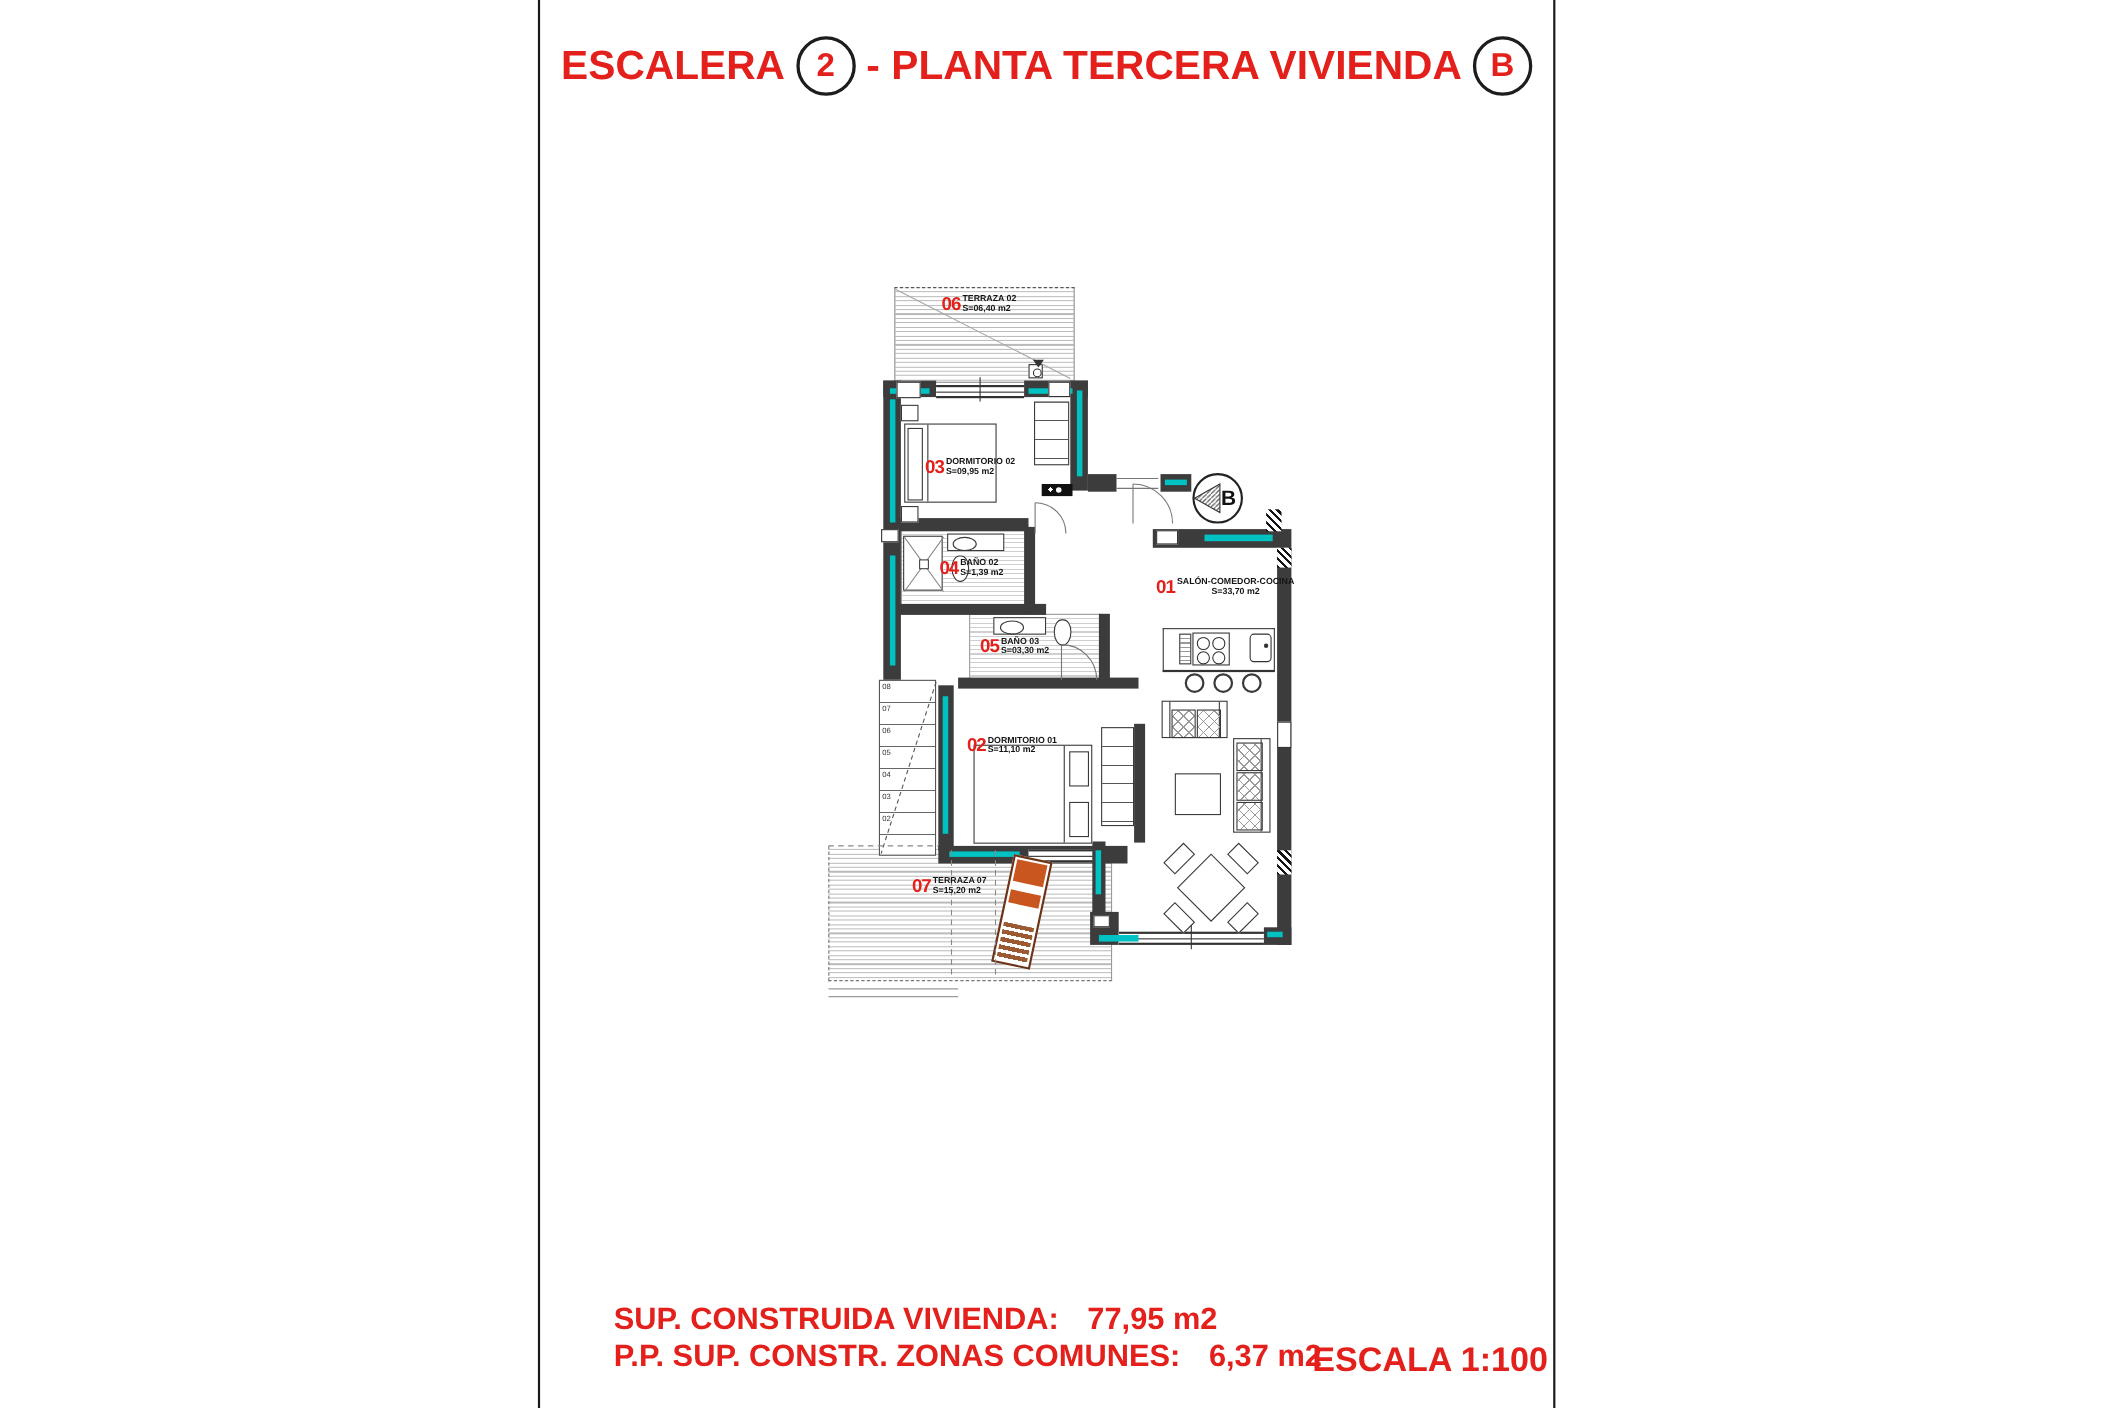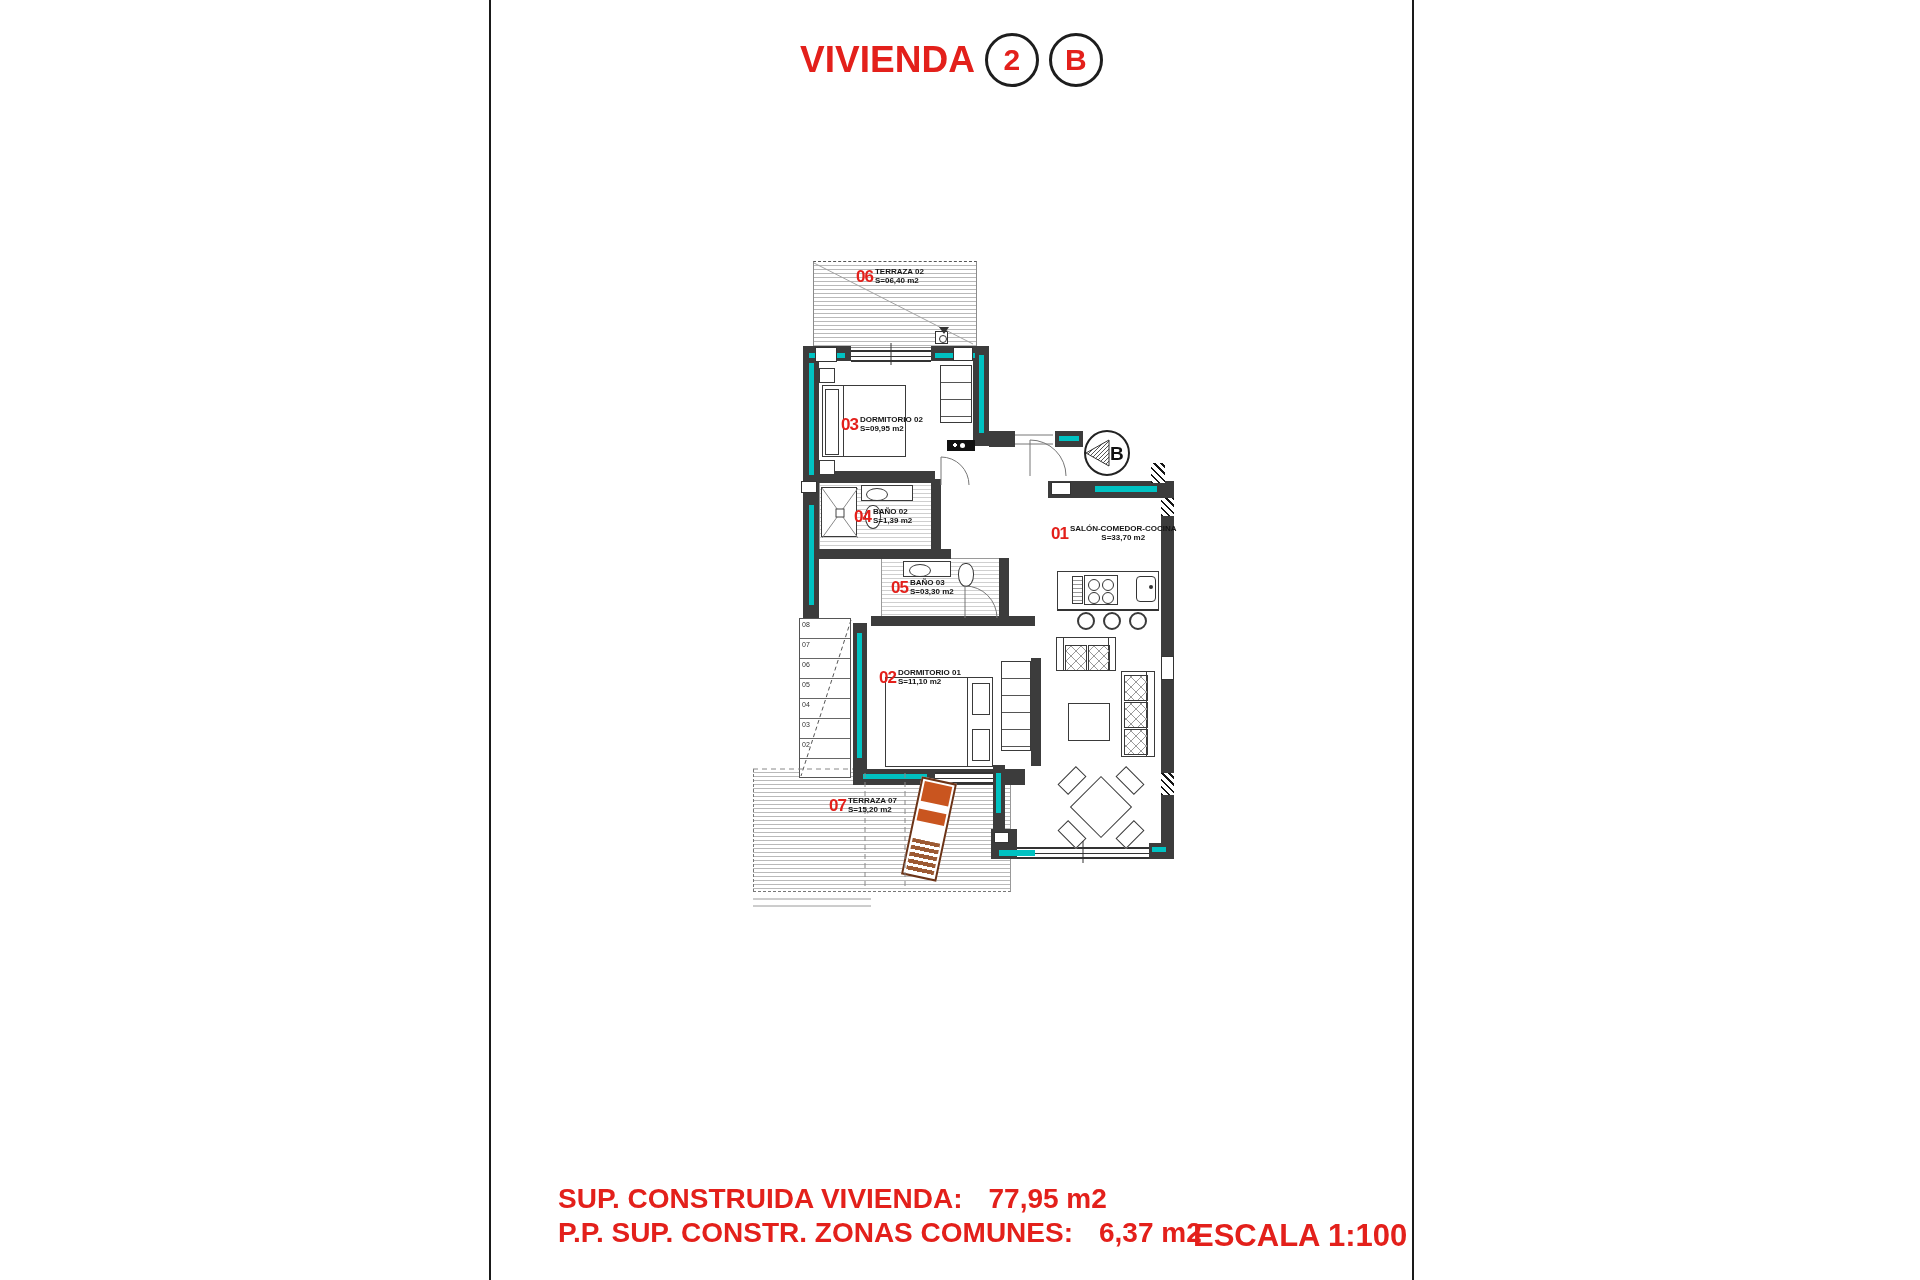--- a/index.html
+++ b/index.html
@@ -57,22 +57,23 @@
   .bmark{position:absolute;font-size:19px;font-weight:bold;color:#111;z-index:7;}
   svg.overlay{position:absolute;left:0;top:0;z-index:4;}
 </style>
 </head>
 <body>
 
 <div class="vline" style="left:489px"></div>
 <div class="vline" style="left:1412px"></div>
 
 <div class="title">
-  <span>VIVIENDA</span>
+  <span>ESCALERA</span>
   <span class="circ">2</span>
+  <span>- PLANTA TERCERA VIVIENDA</span>
   <span class="circ">B</span>
 </div>
 
 <div id="plan">
 
   <div class="abs hatch-t" style="left:60px;top:48px;width:162px;height:85px;border:1px solid #8c8c8c;border-top:1px dashed #555;"></div>
 
   <div class="abs hatch-t" style="left:0px;top:556px;width:256px;height:122px;border-left:1px dashed #777;border-bottom:1px dashed #777;border-right:1px solid #999;"></div>
 
   <div class="abs hatch-b" style="left:66px;top:268px;width:112px;height:72px;border:1px solid #9a9a9a;"></div>

